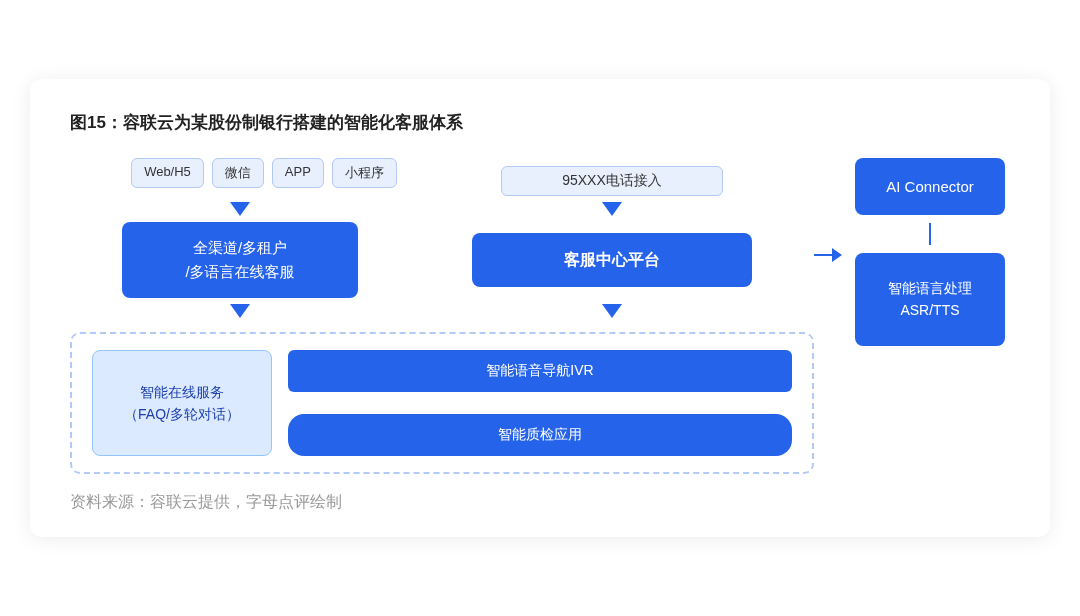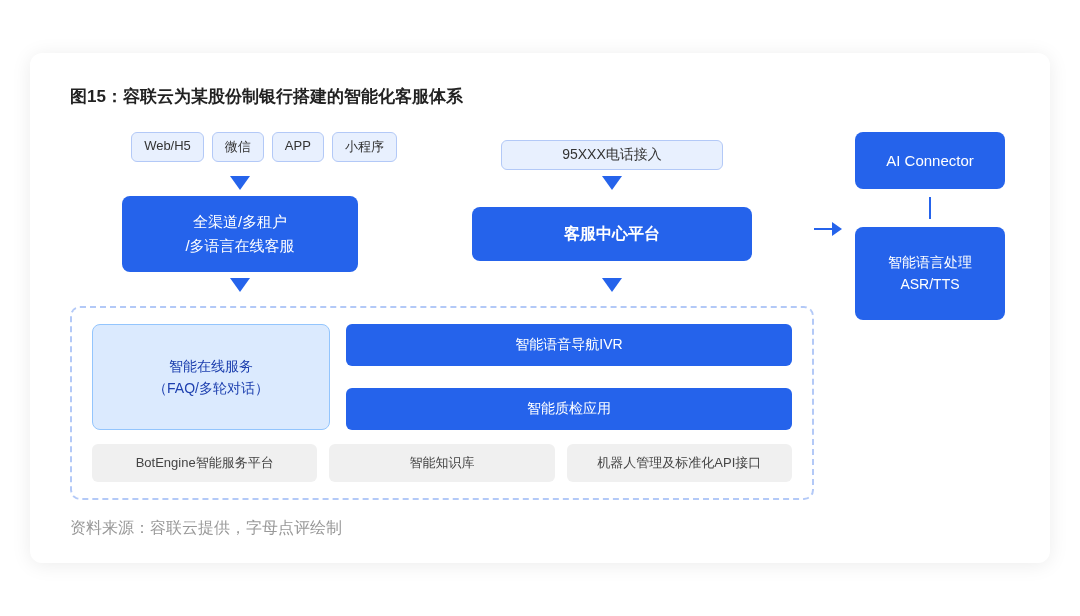--- a/index.html
+++ b/index.html
@@ -117,21 +117,21 @@
     }
     .faq-box {
       background: #dbeafe;
       border: 1px solid #93c5fd;
       border-radius: 8px;
       padding: 20px 24px;
       text-align: center;
       font-size: 14px;
       color: #1e40af;
       line-height: 1.6;
-      width: 238px;
+      width: 180px;
       display: flex;
       align-items: center;
       justify-content: center;
     }
     .right-inner {
       display: flex;
       flex-direction: column;
       gap: 22px;
       flex: 1;
     }
@@ -139,21 +139,21 @@
       background: #2563eb;
       color: #fff;
       border-radius: 6px;
       padding: 12px 20px;
       text-align: center;
       font-size: 14px;
     }
     .qc-box {
       background: #2563eb;
       color: #fff;
-      border-radius: 6px;
+      border-radius: 16px;
       padding: 12px 12px;
       text-align: center;
       font-size: 14px;
     }
     
     .bottom-bar {
       display: flex;
       gap: 12px;
       margin-top: 14px;
     }
@@ -245,25 +245,20 @@
               <span style="white-space:pre-line;">智能在线服务
 （FAQ/多轮对话）</span>
             </div>
 
             <div class="right-inner">
               <div class="ivr-box">智能语音导航IVR</div>
               <div class="qc-box">智能质检应用</div>
             </div>
           </div>
 
-          <div class="bottom-bar">
-            <div class="gray-box">BotEngine智能服务平台</div>
-            <div class="gray-box">智能知识库</div>
-            <div class="gray-box">机器人管理及标准化API接口</div>
-          </div>
         </div>
       </div>
 
     </div>
 
     <div style="display:flex; flex-direction:column; align-items:center; padding-top: 90px;">
       <div style="display:flex; align-items:center;">
         <div style="width:18px; height:2px; background:#2563eb;"></div>
         <div style="width:0; height:0; border-top:7px solid transparent; border-bottom:7px solid transparent; border-left:10px solid #2563eb;"></div>
       </div>

